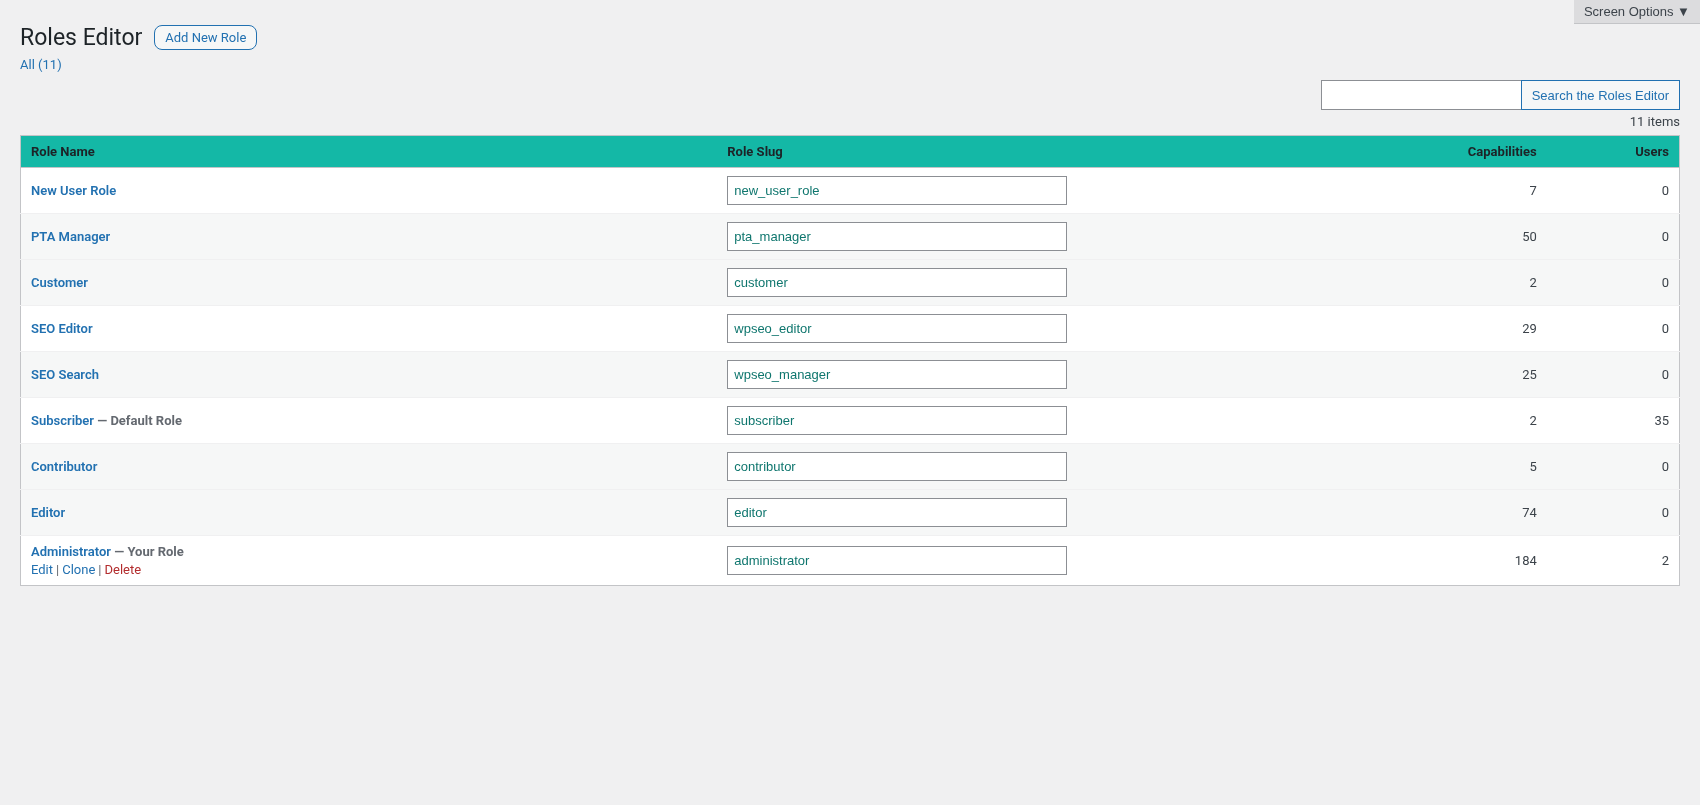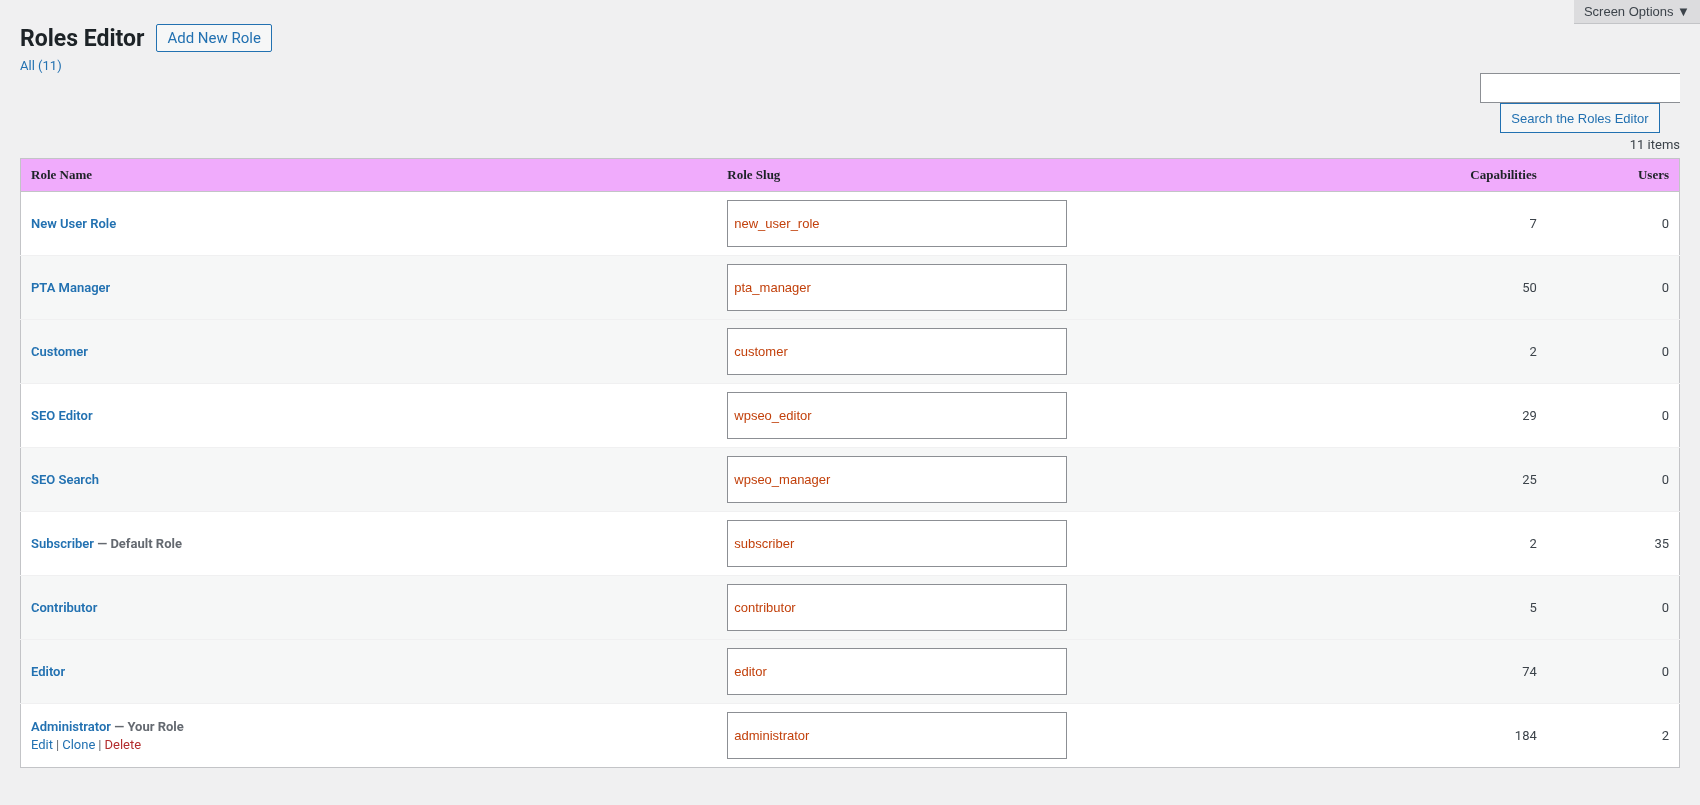--- a/index.html
+++ b/index.html
@@ -35,53 +35,52 @@
     }
     .page-header {
       display: flex;
       align-items: center;
       gap: 12px;
       padding-top: 14px;
       padding-bottom: 6px;
     }
     .page-title {
       font-size: 23px;
-      font-weight: 700;
+      font-weight: 400;
       color: #1d2327;
     }
     .add-new-btn {
       background: #f6f7f7;
       border: 1px solid #2271b1;
       color: #2271b1;
       padding: 4px 10px;
-      font-size: 15px;
+      font-size: 13px;
       cursor: pointer;
-      border-radius: 2px;
+      border-radius: 8px;
       text-decoration: none;
     }
     .subsubsub {
-      margin-bottom: 0;
+      margin-bottom: 8px;
     }
     .subsubsub a {
       color: #2271b1;
       text-decoration: none;
       font-size: 13px;
     }
     .tablenav {
       display: flex;
       justify-content: flex-end;
       align-items: center;
       gap: 6px;
       margin-bottom: 4px;
     }
     .search-box {
       display: flex;
       align-items: center;
       gap: 0;
-      flex-direction: column;
     }
     .search-input {
       border: 1px solid #8c8f94;
       border-right: none;
       padding: 4px 8px;
       font-size: 13px;
       width: 200px;
       height: 30px;
       background: #fff;
       outline: none;
@@ -102,22 +101,21 @@
       color: #3c434a;
       margin-bottom: 6px;
     }
     .wp-list-table {
       width: 100%;
       border-collapse: collapse;
       background: #fff;
       border: 1px solid #c3c4c7;
     }
     .wp-list-table thead tr {
-      background: #f0abfc;
-      font-family: Liberation Serif, serif;
+      background: #14b8a6;
     }
     .wp-list-table th {
       padding: 8px 10px;
       text-align: left;
       font-size: 13px;
       font-weight: 700;
       color: #1d2327;
       border-bottom: 1px solid #c3c4c7;
     }
     .wp-list-table th.col-capabilities,
@@ -141,25 +139,25 @@
       color: #2271b1;
       text-decoration: none;
       font-weight: 600;
     }
     .default-role-tag, .your-role-tag {
       color: #646970;
       font-weight: 700;
     }
     .role-slug-input {
       border: 1px solid #8c8f94;
-      padding: 15px 6px;
+      padding: 6px 6px;
       font-size: 13px;
       background: #fff;
       width: 340px;
-      color: #c2410c;
+      color: #0f766e;
     }
     .td-capabilities { text-align: right; }
     .td-users { text-align: right; }
     .row-actions {
       font-size: 13px;
       margin-top: 3px;
     }
     .row-actions a {
       color: #2271b1;
       text-decoration: none;

